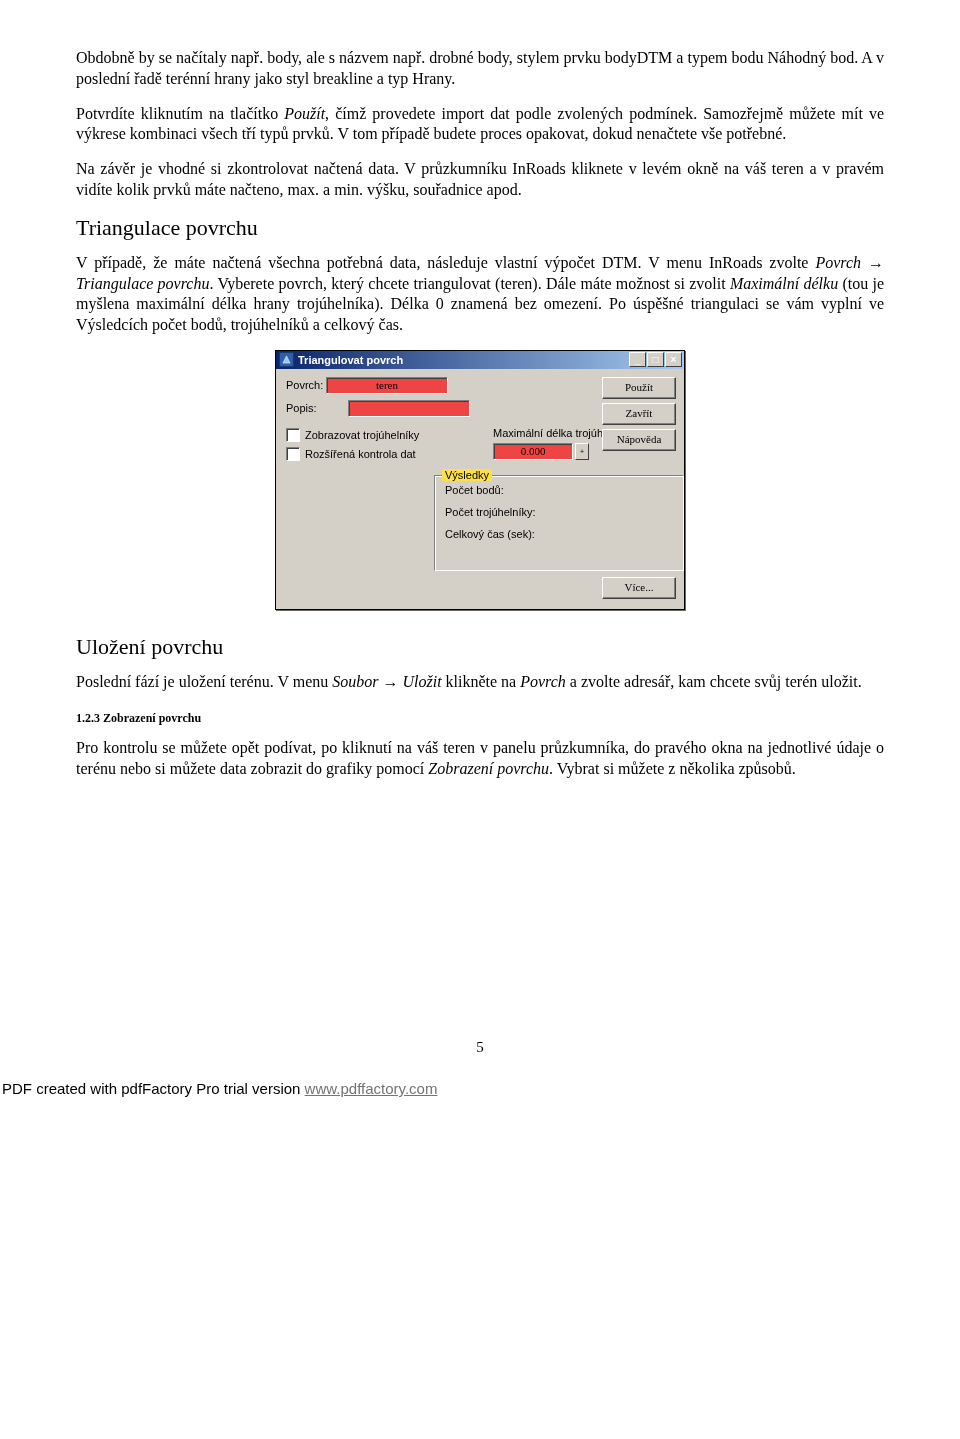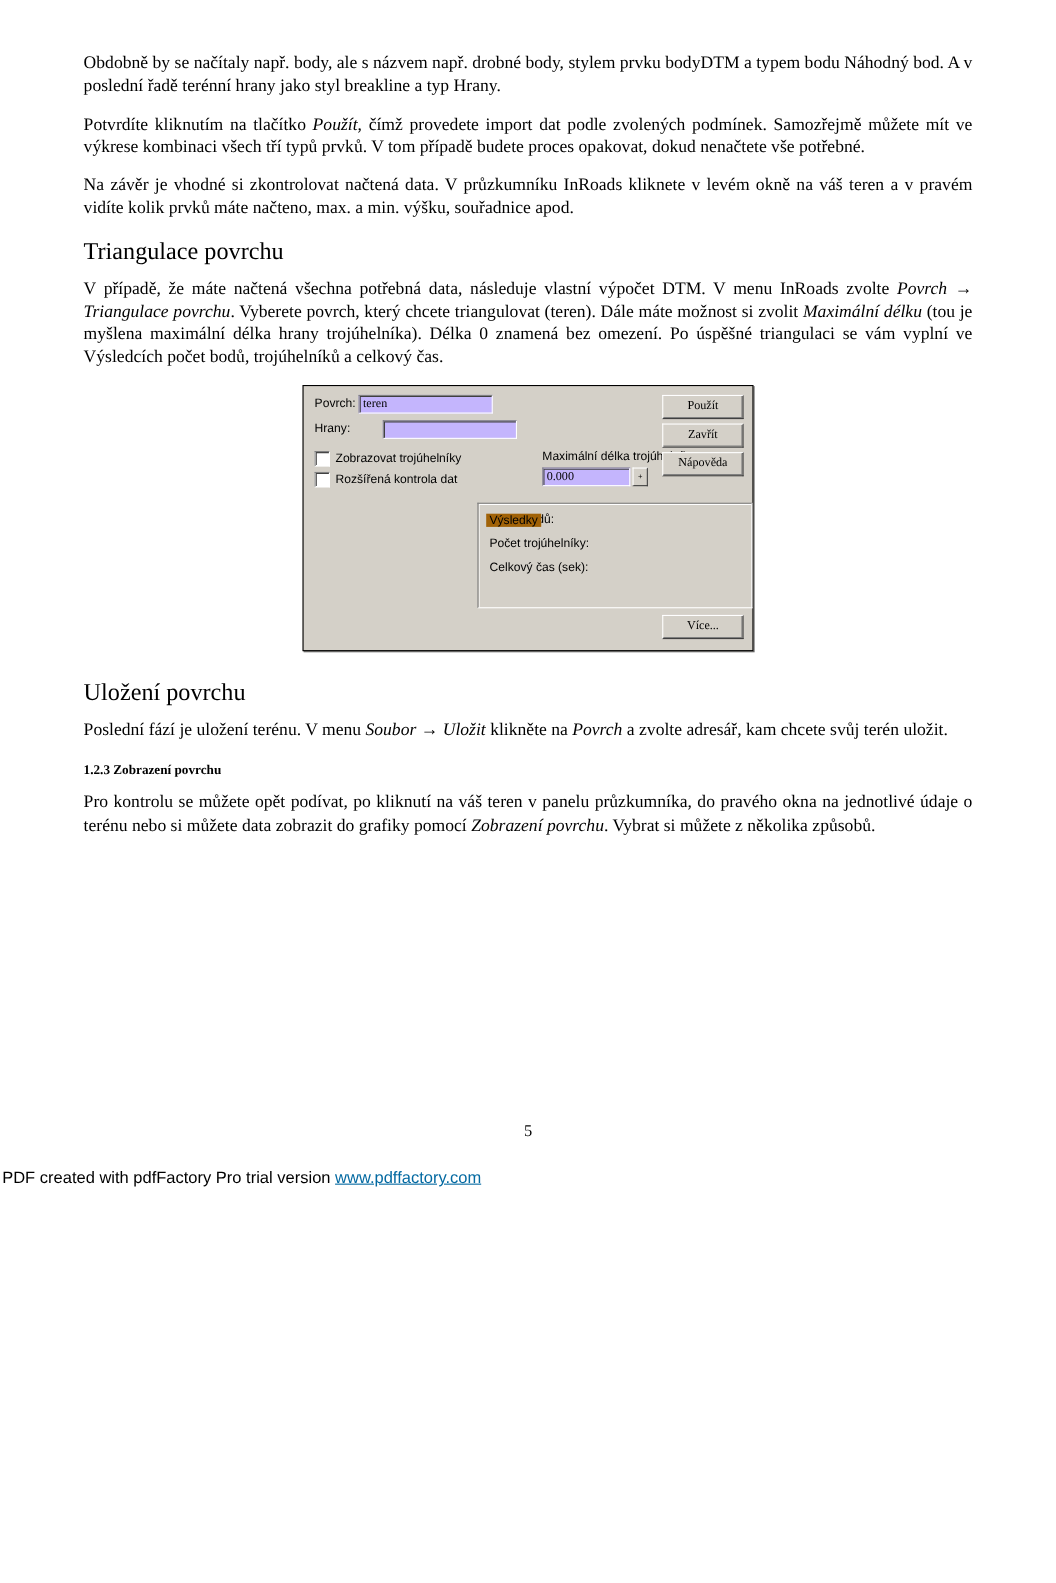--- a/index.html
+++ b/index.html
@@ -32,21 +32,21 @@
     margin-top: 260px;
     font-size: 15px;
   }
   .footer {
     font-family: Arial, Helvetica, sans-serif;
     font-size: 15px;
     position: relative;
     margin-top: 24px;
     margin-left: -74px;
   }
-  .footer a { color: #0369a1; text-decoration: underline; }
+  .footer a { color: #737373; text-decoration: underline; }
   .italic { font-style: italic; }
 
   
   .dialog-wrap { display: flex; justify-content: center; margin: 10px 0 24px 0; }
   .dialog {
     width: 408px;
     font-family: Tahoma, Arial, sans-serif;
     font-size: 11px;
     background: #d4d0c8;
     border: 1px solid #000;
@@ -77,27 +77,28 @@
     border:1px solid #fff;
     border-right-color:#404040; border-bottom-color:#404040;
     display:inline-flex;align-items:center;justify-content:center;
     font-size:10px; font-family:Arial;
   }
   .dialog-body { padding: 8px 8px 10px 10px; }
   .row { display:flex; align-items:center; margin-bottom:6px; }
   .lbl { width: 40px; }
   .lbl2 { width: 62px; }
   .input {
-    height:17px; background:#c4b5fd;
+    height:17px; background:#ef4444;
     border:1px solid #808080;
     border-right-color:#fff; border-bottom-color:#fff;
     box-shadow: inset 1px 1px 0 #404040;
     padding: 1px 3px 0 3px;
     font-family:Tahoma; font-size:11px;
     box-sizing:border-box;
+    text-align:center;
   }
   .in-surface { width: 122px; }
   .in-desc { width: 122px; }
   .in-num { width: 80px; }
   .wbtn {
     width: 72px; height:20px;
     background:#d4d0c8;
     border:1px solid #fff;
     border-right-color:#404040; border-bottom-color:#404040;
     box-shadow: inset -1px -1px 0 #808080;
@@ -131,23 +132,22 @@
     border:1px solid #808080;
     border-right-color:#fff; border-bottom-color:#fff;
     box-shadow: 1px 1px 0 #fff inset;
     margin-top:10px; margin-left:148px;
     width: 232px;
     padding: 4px 8px 20px 8px;
     position:relative;
   }
   .fs-legend {
     position:absolute; top:-7px; left:7px;
-    background:#a16207; padding:0 3px;
+    background:#fde047; padding:0 3px;
     font-size:11px;
-    margin-top:16px;
   }
   .fs-row { margin:4px 0 10px 2px; }
   .vice { display:flex; justify-content:flex-start; margin-top:6px;}
 </style>
 </head>
 <body>
 
 <p>Obdobně by se načítaly např. body, ale s názvem např. drobné body, stylem prvku bodyDTM a typem bodu Náhodný bod. A v poslední řadě terénní hrany jako styl breakline a typ Hrany.</p>
 
 <p>
@@ -157,33 +157,48 @@
 <p>Na závěr je vhodné si zkontrolovat načtená data. V průzkumníku InRoads kliknete v levém okně na váš teren a v pravém vidíte kolik prvků máte načteno, max. a min. výšku, souřadnice apod.</p>
 
 <h4>Triangulace povrchu</h4>
 
 <p>
   <span>V případě, že máte načtená všechna potřebná data, následuje vlastní výpočet DTM. V menu InRoads zvolte </span><span class="italic">Povrch → Triangulace povrchu</span><span>. Vyberete povrch, který chcete triangulovat (teren). Dále máte možnost si zvolit </span><span class="italic">Maximální délku</span><span> (tou je myšlena maximální délka hrany trojúhelníka). Délka 0 znamená bez omezení. Po úspěšné triangulaci se vám vyplní ve Výsledcích počet bodů, trojúhelníků a celkový čas.</span>
 </p>
 
 <div class="dialog-wrap">
   <div class="dialog">
+    <div class="titlebar">
+      <div class="titlebar-left">
+        <span class="tb-icon">
+          <svg viewBox="0 0 10 10">
+              <polygon points="1,9 5,1 9,9" fill="#9fc2ef" stroke="#fff" stroke-width="0.6"></polygon>
+            </svg>
+        </span>
+        <span>Triangulovat povrch</span>
+      </div>
+      <div class="tb-buttons">
+        <span class="tb-btn">_</span>
+        <span class="tb-btn">□</span>
+        <span class="tb-btn">×</span>
+      </div>
+    </div>
     <div class="dialog-body">
       <div class="right-col">
         <div class="wbtn">Použít</div>
         <div class="wbtn">Zavřít</div>
         <div class="wbtn">Nápověda</div>
       </div>
 
       <div class="row">
         <span class="lbl">Povrch:</span>
         <span class="input in-surface">teren</span>
       </div>
       <div class="row">
-        <span class="lbl2">Hrany:</span>
+        <span class="lbl2">Popis:</span>
         <span class="input in-desc"></span>
       </div>
 
       <div class="mid">
         <div style="width:170px">
           <div class="checkbox-row">
             <span class="cbox"></span>
             <span>Zobrazovat trojúhelníky</span>
           </div>
           <div class="checkbox-row">

